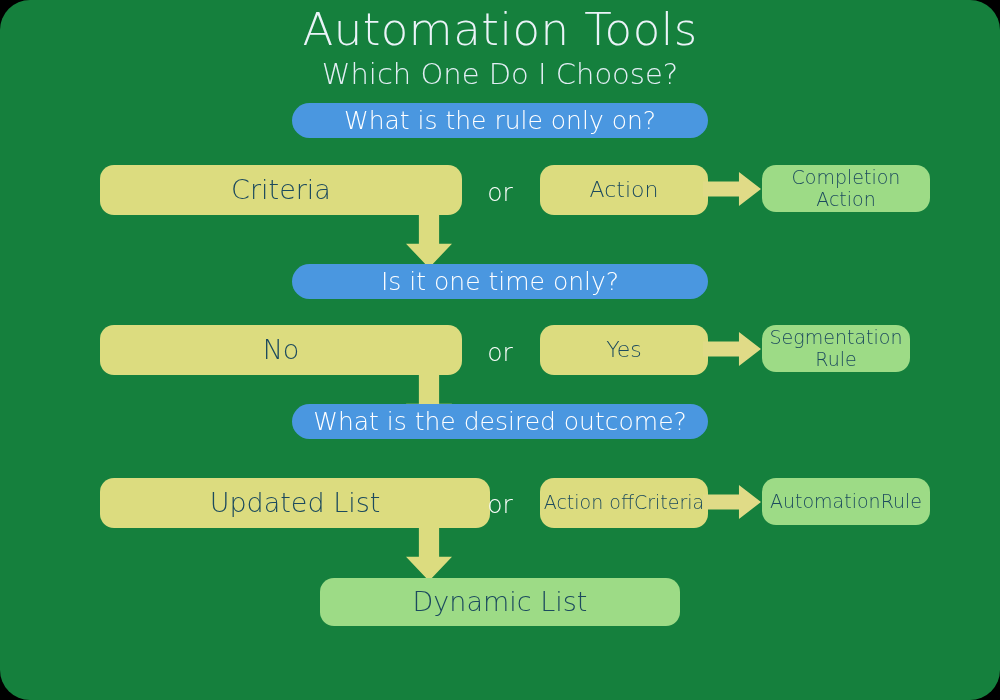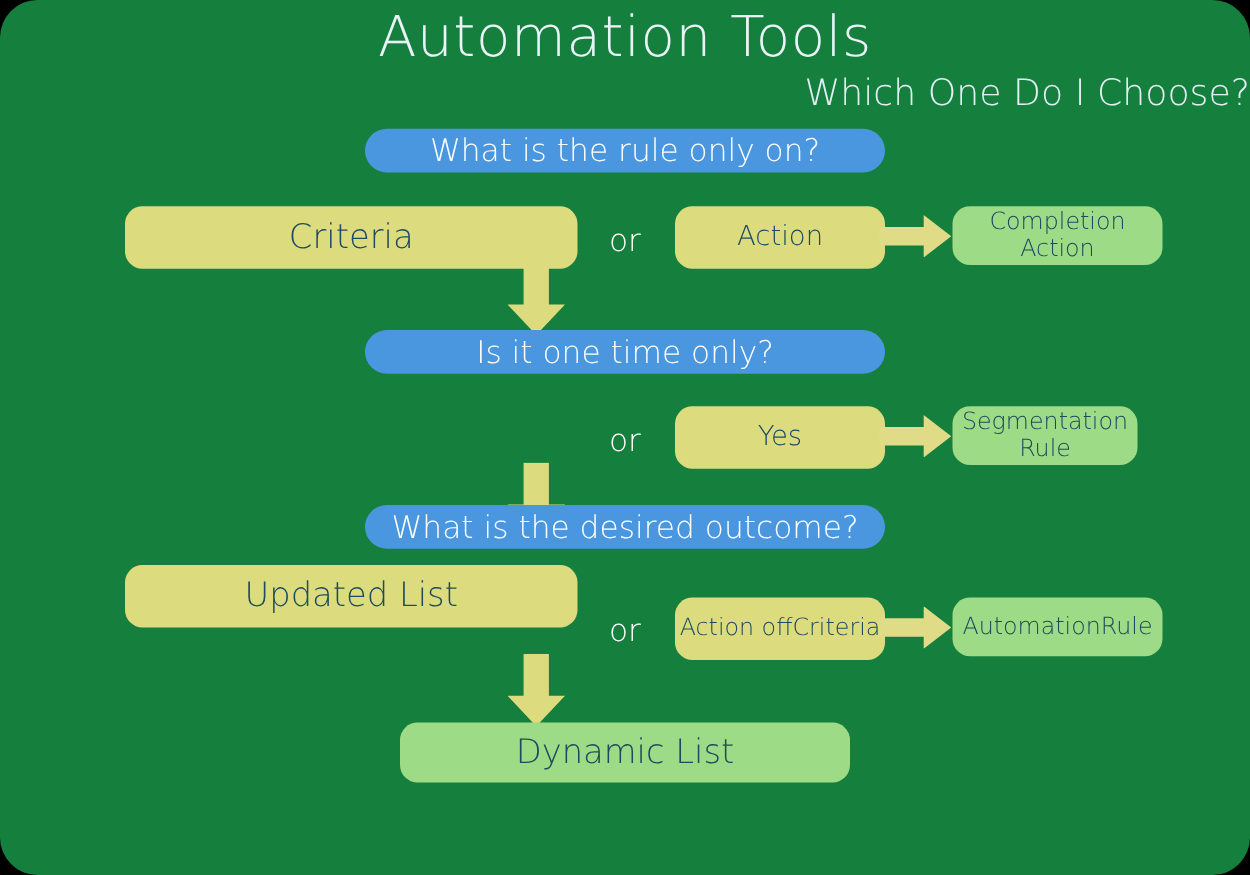--- a/index.html
+++ b/index.html
@@ -20,21 +20,21 @@
     text-align:center;
     color:#eaf3f8;
     font-size:45px;
     font-weight:300;
     letter-spacing:.5px;
     line-height:52px;
     font-family:"DejaVu Sans","Liberation Sans",sans-serif;
   }
   .subtitle{
     position:absolute;left:0;right:0;top:57px;
-    text-align:right;
+    text-align:center;
     color:#e3eef5;
     font-size:29px;
     font-weight:300;
     line-height:34px;
   }
 
   
   .qpill{
     position:absolute;
     height:35px;
@@ -111,37 +111,38 @@
 
   <div class="box green lbl-sm" style="left:762px;top:165px;width:168px;height:47px;flex-direction:column;">
     <span>Completion</span>
     <span>Action</span>
   </div>
 
   <div class="arrow-down" style="left:406px;top:210px;"></div>
 
   <div class="qpill" style="left:292px;top:264px;width:416px;">Is it one time only?</div>
 
+  <div class="box yellow lbl-lg" style="left:100px;top:325px;width:362px;height:50px;">No</div>
 
   <div class="orsep" style="left:480px;top:340px;">or</div>
 
   <div class="box yellow lbl-md" style="left:540px;top:325px;width:168px;height:50px;">Yes</div>
 
   <div class="arrow-right" style="left:703px;top:332px;"></div>
 
   <div class="box green lbl-sm" style="left:762px;top:325px;width:148px;height:47px;flex-direction:column;">
     <span>Segmentation</span>
     <span>Rule</span>
   </div>
 
   <div class="arrow-down" style="left:406px;top:370px;"></div>
 
   <div class="qpill" style="left:292px;top:404px;width:416px;">What is the desired outcome?</div>
 
-  <div class="box yellow lbl-lg" style="left:100px;top:452px;width:362px;height:50px;">Updated List</div>
+  <div class="box yellow lbl-lg" style="left:100px;top:478px;width:390px;height:50px;">Updated List</div>
 
   <div class="orsep" style="left:480px;top:492px;">or</div>
 
   <div class="box yellow lbl-sm" style="left:540px;top:478px;width:168px;height:50px;flex-direction:row;">
     <span>Action off</span>
     <span>Criteria</span>
   </div>
 
   <div class="arrow-right" style="left:703px;top:485px;"></div>
 

